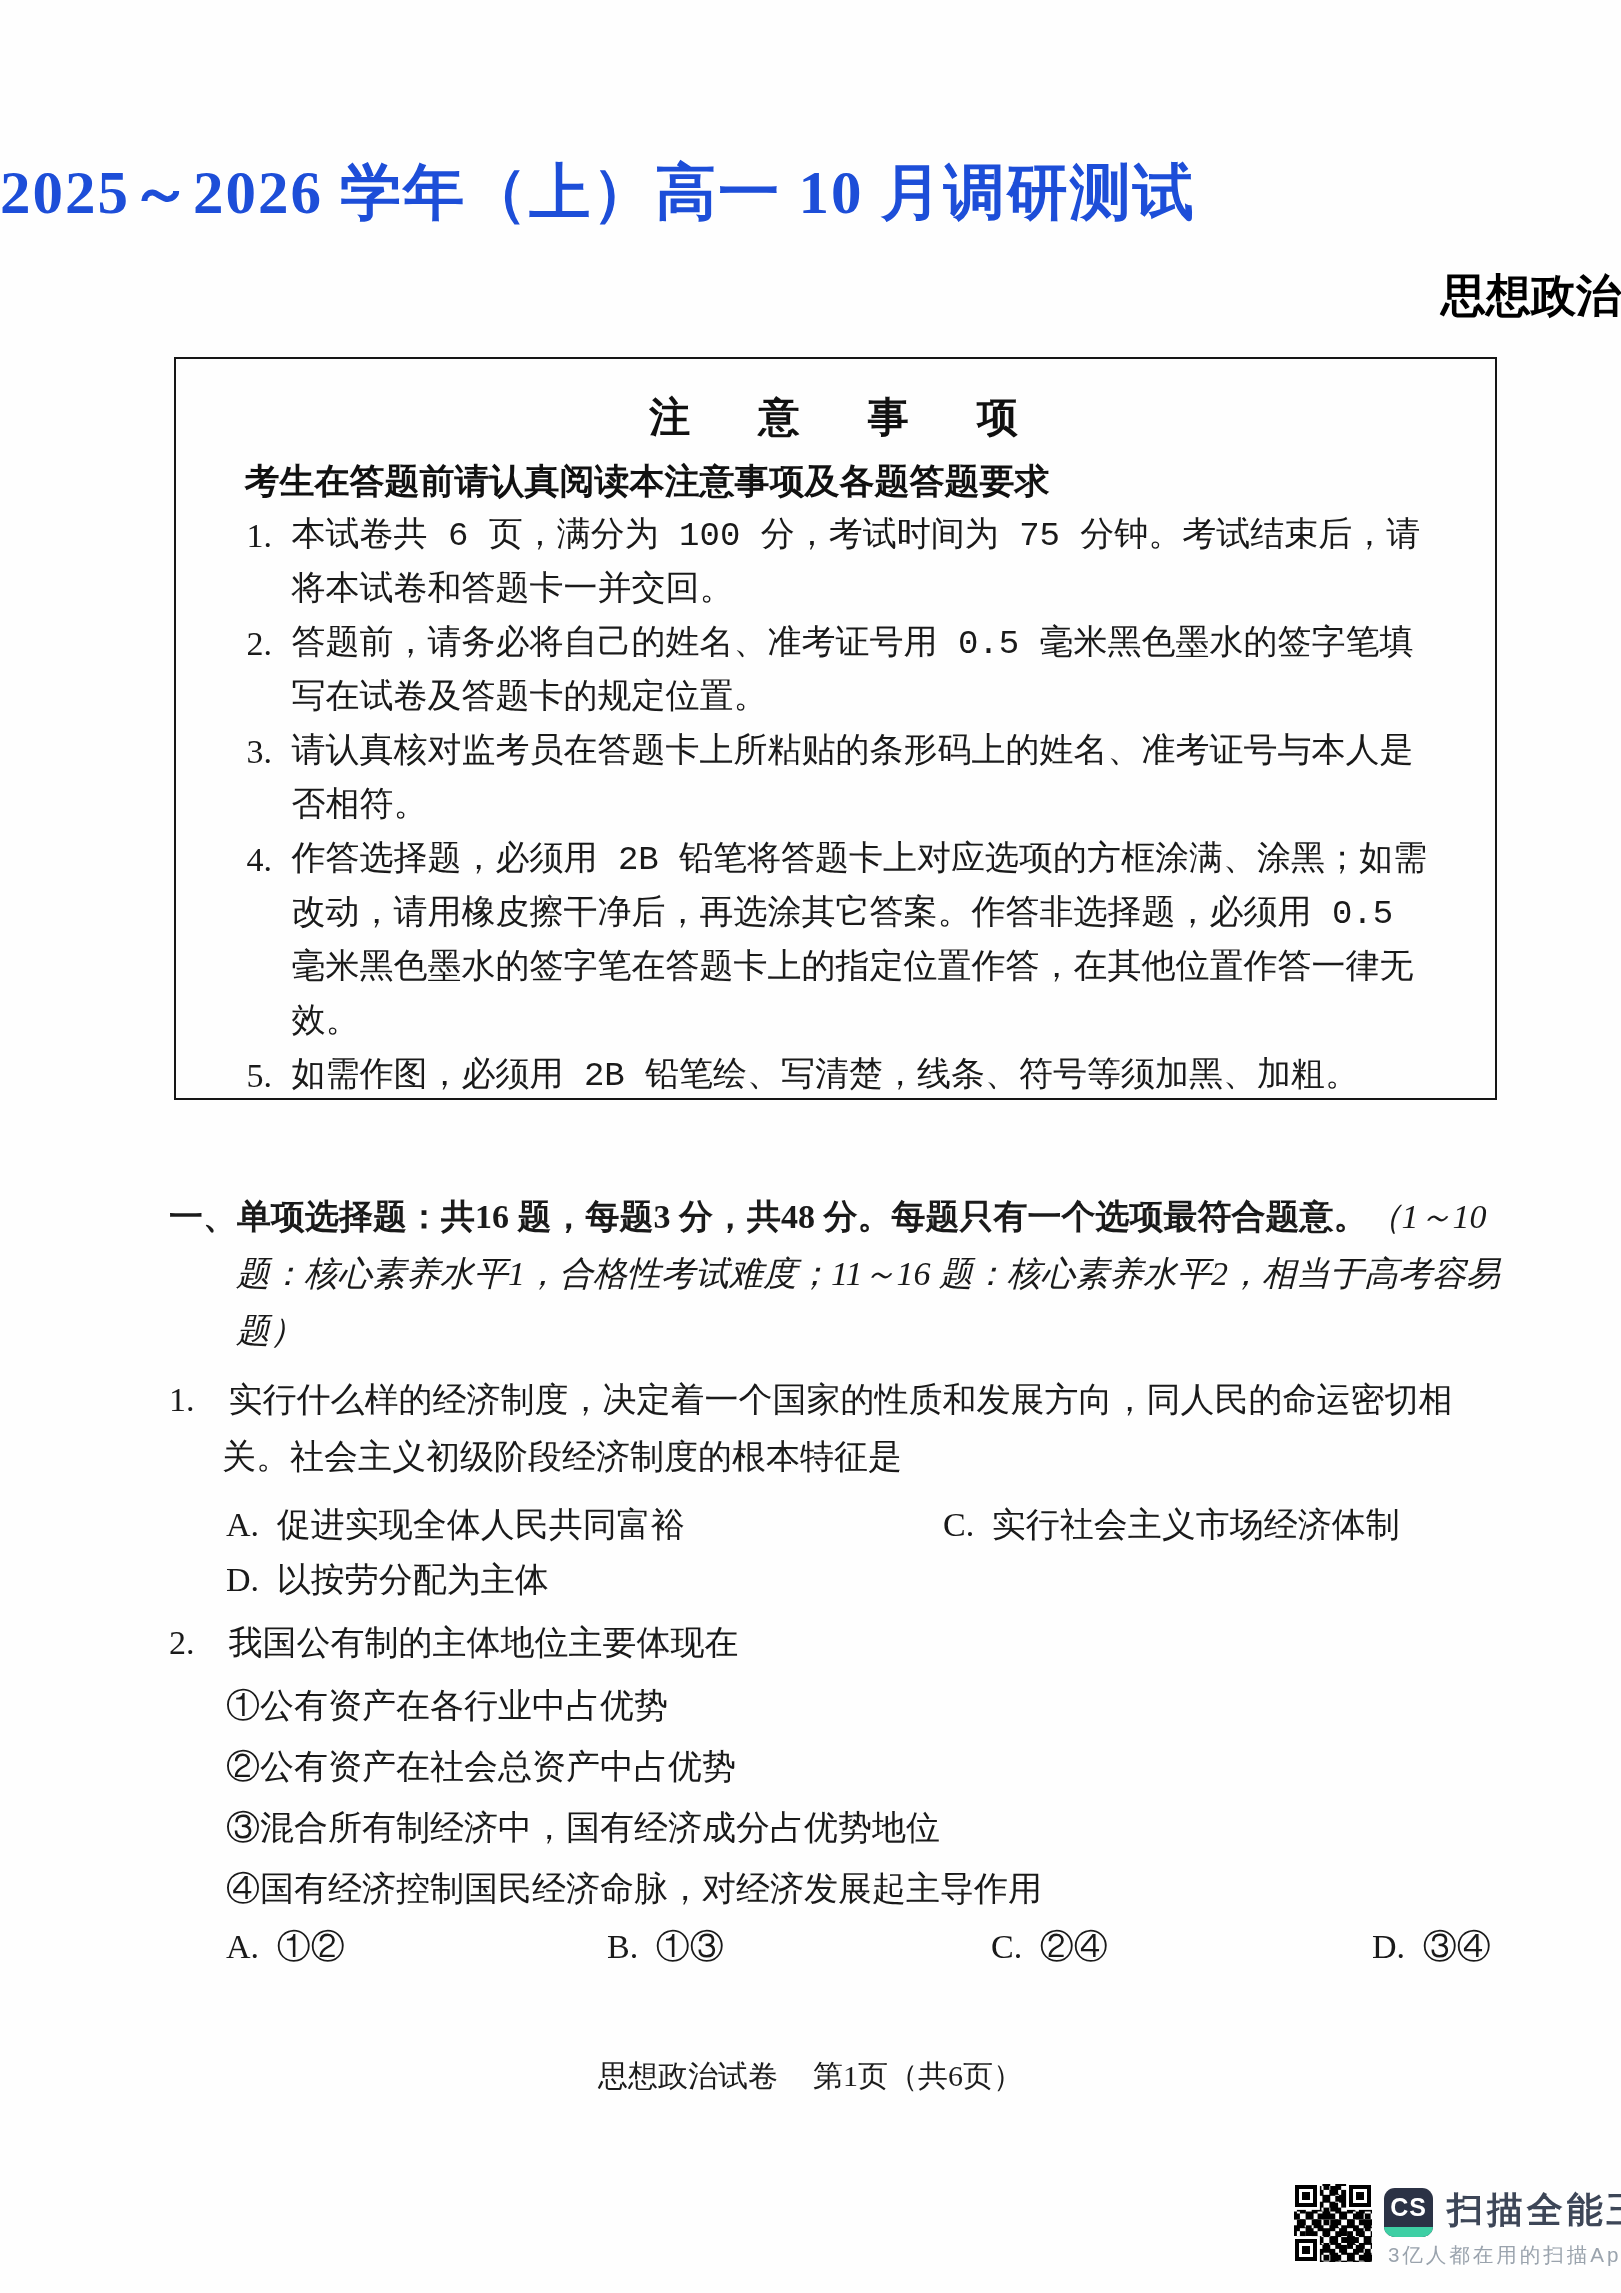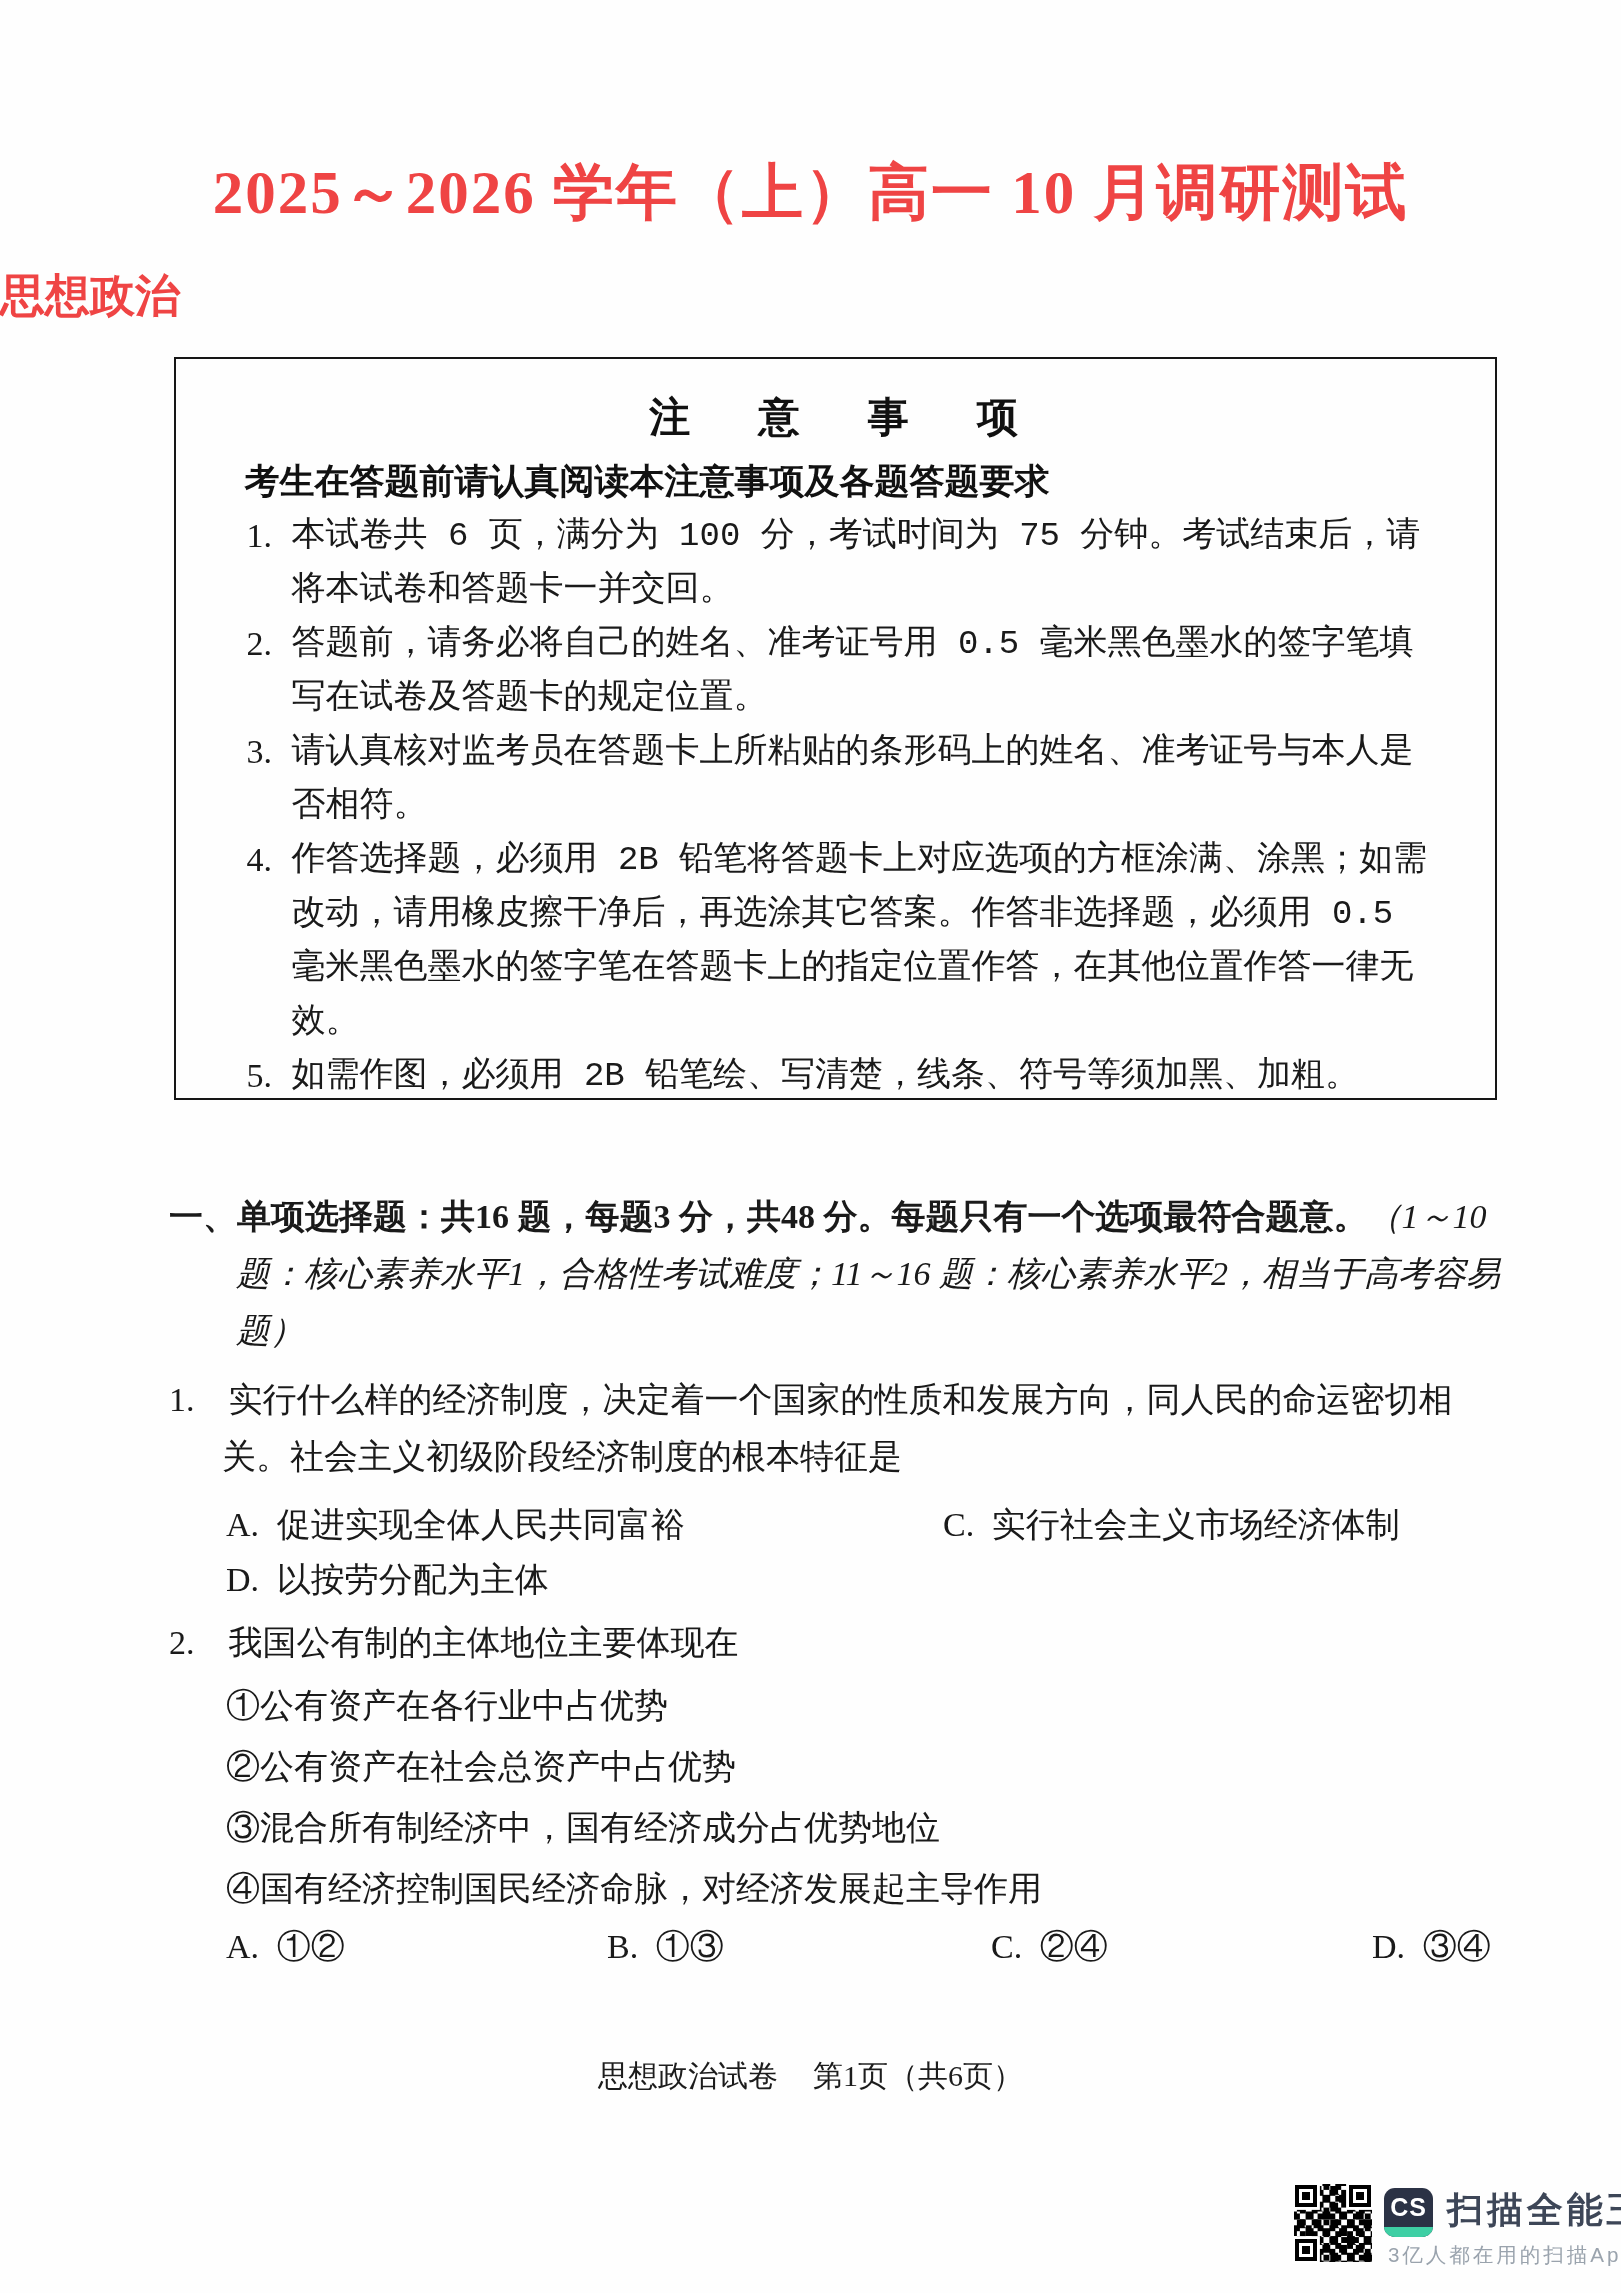--- a/index.html
+++ b/index.html
@@ -8,30 +8,30 @@
     width:1621px;height:2294px;
     margin:0 auto;
     background:#fefefe;
     color:#1a1a1a;
     font-family:"Liberation Serif","DejaVu Serif",serif;
     overflow:hidden;
   }
   
   .exam-title{
     margin:157px 0 0 0;
-    text-align:center;
+    text-align:left;
     font-size:61px;line-height:71px;
     font-weight:700;letter-spacing:2px;
-    color:#ef4444;
+    color:#1d4ed8;
   }
   .exam-subject{
     margin:45px 0 0 0;
-    text-align:left;
+    text-align:right;
     font-size:45px;line-height:47px;
-    font-weight:700;color:#ef4444;
+    font-weight:700;color:#000000;
   }
   
   .notice-box{
     box-sizing:border-box;
     margin:37px 0 0 174px;
     width:1323px;height:743px;
     border:2.9px solid #161616;
     padding:21.6px 49px 13.7px 45px;
   }
   .notice-title{

